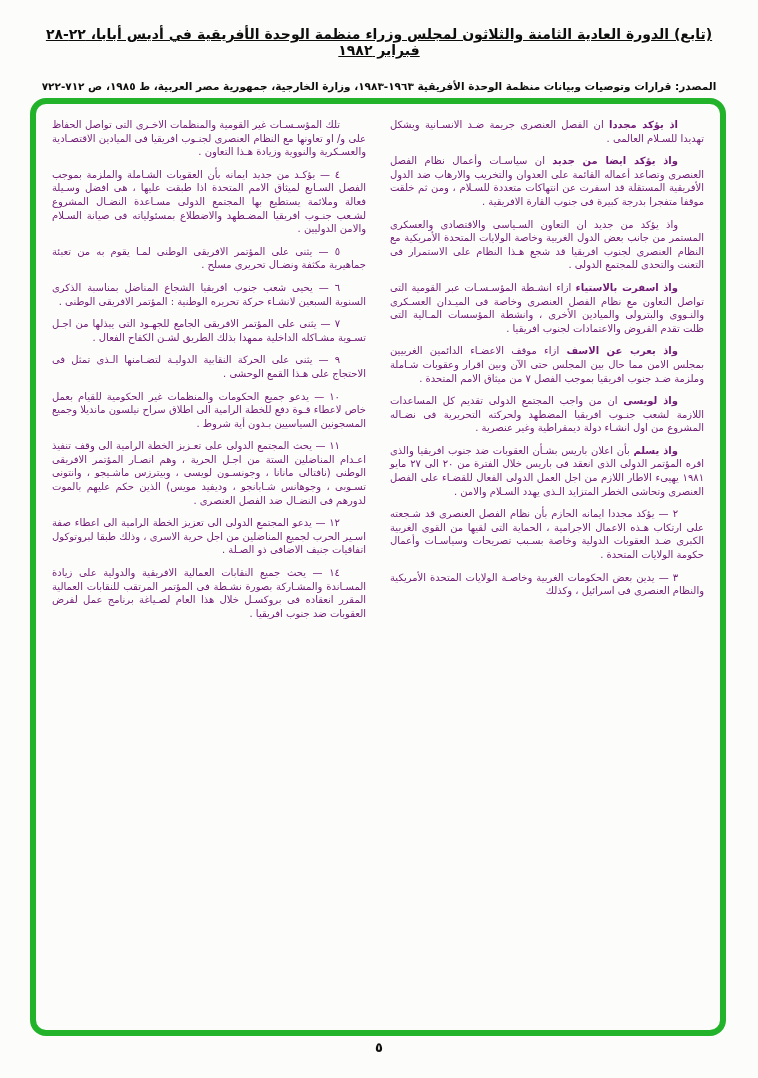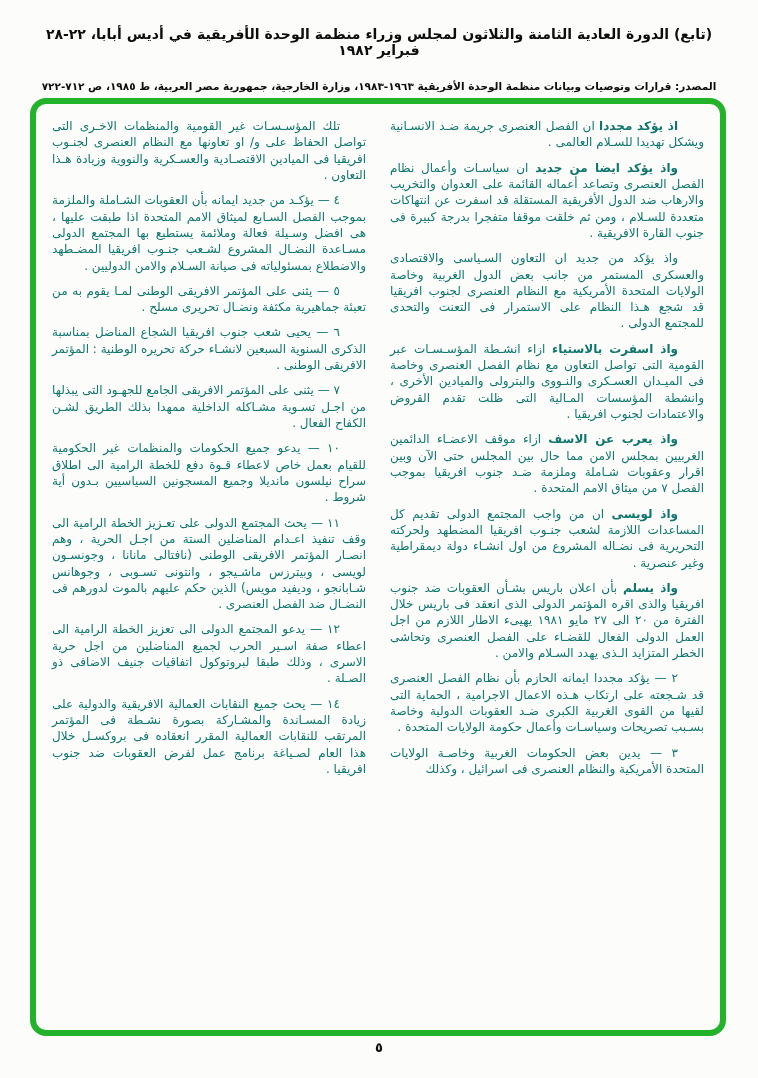--- a/index.html
+++ b/index.html
@@ -22,20 +22,21 @@
     left: 38px;
     right: 38px;
     direction: rtl;
     text-align: center;
     color: #0d0d0d;
   }
   .header-line1 {
     font-size: 14px;
     font-weight: bold;
     letter-spacing: 0.2px;
+    text-decoration: underline;
   }
   .header-line2 {
     font-size: 10.5px;
     font-weight: bold;
     margin-top: 22px;
   }
   .frame {
     position: absolute;
     left: 30px;
     top: 98px;
@@ -51,23 +52,23 @@
   .cols {
     display: flex;
     direction: rtl;           
     gap: 24px;
     height: 100%;
   }
   .col {
     flex: 1 1 0;
     direction: rtl;
     text-align: justify;
-    font-size: 12px;
+    font-size: 10px;
     line-height: 1.36;
-    color: #0f766e;
+    color: #701a75;
   }
   .col p {
     margin: 0 0 9px 0;
     text-indent: 26px;        
   }
   .lead {
     font-weight: bold;
     margin-top: 22px;
   }
   .pagenum {
@@ -103,20 +104,21 @@
       <p><span class="lead"></span><span>٢ — يؤكد مجددا ايمانه الحازم بأن نظام الفصل العنصرى قد شـجعته على ارتكاب هـذه الاعمال الاجرامية ، الحماية التى لقيها من القوى الغربية الكبرى ضـد العقوبات الدولية وخاصة بسـبب تصريحات وسياسـات وأعمال حكومة الولايات المتحدة .</span></p>
       <p><span class="lead"></span><span>٣ — يدين بعض الحكومات الغربية وخاصـة الولايات المتحدة الأمريكية والنظام العنصرى فى اسرائيل ، وكذلك</span></p>
     </div>
 
     <div class="col">
       <p><span class="lead"></span><span>تلك المؤسـسـات غير القومية والمنظمات الاخـرى التى تواصل الحفاظ على و/ او تعاونها مع النظام العنصرى لجنـوب افريقيا فى الميادين الاقتصـادية والعسـكرية والنووية وزيادة هـذا التعاون .</span></p>
       <p><span class="lead"></span><span>٤ — يؤكـد من جديد ايمانه بأن العقوبات الشـاملة والملزمة بموجب الفصل السـابع لميثاق الامم المتحدة اذا طبقت عليها ، هى افضل وسـيلة فعالة وملائمة يستطيع بها المجتمع الدولى مسـاعدة النضـال المشروع لشـعب جنـوب افريقيا المضـطهد والاضطلاع بمسئولياته فى صيانة السـلام والامن الدوليين .</span></p>
       <p><span class="lead"></span><span>٥ — يثنى على المؤتمر الافريقى الوطنى لمـا يقوم به من تعبئة جماهيرية مكثفة ونضـال تحريرى مسلح .</span></p>
       <p><span class="lead"></span><span>٦ — يحيى شعب جنوب افريقيا الشجاع المناضل بمناسبة الذكرى السنوية السبعين لانشـاء حركة تحريره الوطنية : المؤتمر الافريقى الوطنى .</span></p>
       <p><span class="lead"></span><span>٧ — يثنى على المؤتمر الافريقى الجامع للجهـود التى يبذلها من اجـل تسـوية مشـاكله الداخلية ممهدا بذلك الطريق لشـن الكفاح الفعال .</span></p>
+      <p><span class="lead"></span><span>٩ — يثنى على الحركة النقابية الدوليـة لتضـامنها الـذى تمثل فى الاحتجاج على هـذا القمع الوحشى .</span></p>
       <p><span class="lead"></span><span>١٠ — يدعو جميع الحكومات والمنظمات غير الحكومية للقيام بعمل خاص لاعطاء قـوة دفع للخطة الرامية الى اطلاق سراح نيلسون مانديلا وجميع المسجونين السياسيين بـدون أية شروط .</span></p>
       <p><span class="lead"></span><span>١١ — يحث المجتمع الدولى على تعـزيز الخطة الرامية الى وقف تنفيذ اعـدام المناضلين الستة من اجـل الحرية ، وهم انصـار المؤتمر الافريقى الوطنى (نافتالى مانانا ، وجونسـون لويسى ، وبيترزس ماشـيجو ، وانتونى تسـوبى ، وجوهانس شـابانجو ، وديفيد مويس) الذين حكم عليهم بالموت لدورهم فى النضـال ضد الفصل العنصرى .</span></p>
       <p><span class="lead"></span><span>١٢ — يدعو المجتمع الدولى الى تعزيز الخطة الرامية الى اعطاء صفة اسـير الحرب لجميع المناضلين من اجل حرية الاسرى ، وذلك طبقا لبروتوكول اتفاقيات جنيف الاضافى ذو الصـلة .</span></p>
       <p><span class="lead"></span><span>١٤ — يحث جميع النقابات العمالية الافريقية والدولية على زيادة المسـاندة والمشـاركة بصورة نشـطة فى المؤتمر المرتقب للنقابات العمالية المقرر انعقاده فى بروكسـل خلال هذا العام لصـياغة برنامج عمل لفرض العقوبات ضد جنوب افريقيا .</span></p>
     </div>
 
   </div>
 </div>
 
 <div class="pagenum">٥</div>

